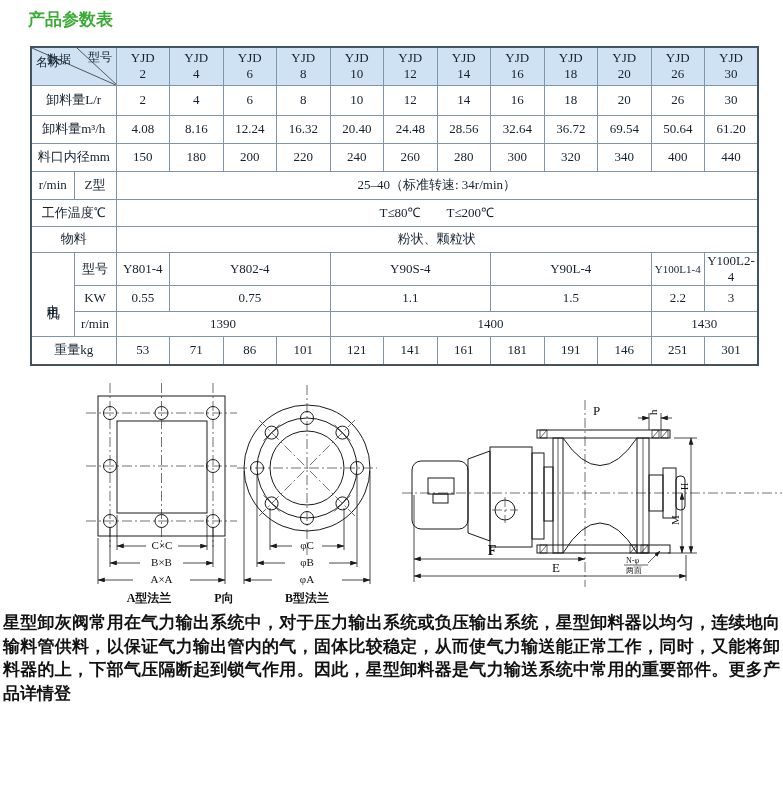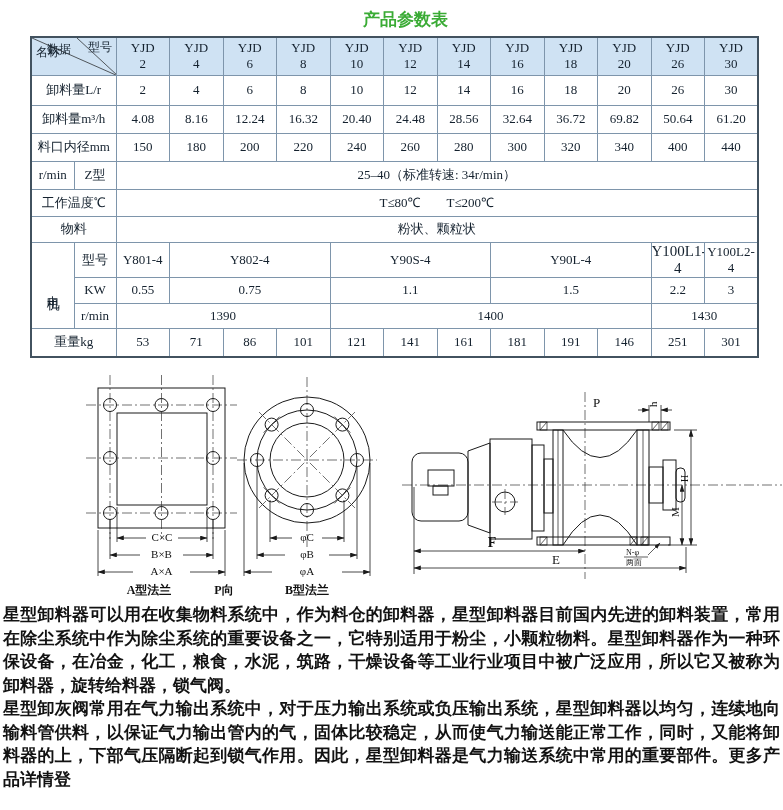--- a/index.html
+++ b/index.html
@@ -5,25 +5,24 @@
   * { box-sizing: border-box; margin: 0; padding: 0; }
   html,body { background:#fff; }
   .page {
     position: relative;
     width: 783px; height: 810px;
     overflow: hidden;
     background: #fff;
     font-family: "Liberation Serif", serif;
   }
   .title {
-    padding: 8px 0 5px 28px;
+    padding: 8px 0 15px 28px;
     font-family: "Liberation Sans", sans-serif;
     font-size: 17px; font-weight: bold;
     color: #3aab35;
-    text-align: center;
   }
   table.ptable {
     border-collapse: collapse;
     table-layout: fixed;
     width: 727px;
     margin-left: 30px;
     border: 2px solid #42525f;
   }
   table.ptable td, table.ptable th {
     border: 1px solid #7e95ab;
@@ -170,21 +169,21 @@
         <td colspan="2">卸料量m³/h</td>
         <td>4.08</td>
         <td>8.16</td>
         <td>12.24</td>
         <td>16.32</td>
         <td>20.40</td>
         <td>24.48</td>
         <td>28.56</td>
         <td>32.64</td>
         <td>36.72</td>
-        <td>69.82</td>
+        <td>69.54</td>
         <td>50.64</td>
         <td>61.20</td>
       </tr>
 
       <tr class="r3">
         <td colspan="2">料口内径mm</td>
         <td>150</td>
         <td>180</td>
         <td>200</td>
         <td>220</td>
@@ -214,21 +213,21 @@
         <td colspan="12">粉状、颗粒状</td>
       </tr>
 
       <tr class="r7">
         <td rowspan="3"><span class="vert">电机</span></td>
         <td>型号</td>
         <td colspan="1" style="font-size:13px">Y801-4</td>
         <td colspan="3">Y802-4</td>
         <td colspan="3">Y90S-4</td>
         <td colspan="3">Y90L-4</td>
-        <td colspan="1" style="font-size:15px">Y100L1-4</td>
+        <td colspan="1" style="font-size:11px">Y100L1-4</td>
         <td colspan="1" style="font-size:13px">Y100L2-4</td>
       </tr>
 
       <tr class="r8">
         <td>KW</td>
         <td colspan="1">0.55</td>
         <td colspan="3">0.75</td>
         <td colspan="3">1.1</td>
         <td colspan="3">1.5</td>
         <td colspan="1">2.2</td>
@@ -414,17 +413,16 @@
       <text x="556" y="197" text-anchor="middle" font-size="13" class="svgtxt">E</text>
 
       <text x="626" y="188" font-size="8" class="svgtxt">N-φ</text>
       <line x1="624" y1="190" x2="648" y2="190" class="thin"></line>
       <text x="626" y="198" font-size="8" class="svgtxt">两面</text>
       <line x1="648" y1="188" x2="660" y2="176" class="thin" marker-end="url(#ar)"></line>
     </g>
   </svg>
 
   <div class="paras">
-    <p>星型卸料器可以用在收集物料系统中，作为料仓的卸料器，星型卸料器目前国内先进的卸料装置，常用在除尘系统中作为除尘系统的重要设备之一，它特别适用于粉尘，小颗粒物料。星型卸料器作为一种环保设备，在冶金，化工，粮食，水泥，筑路，干燥设备等工业行业项目中被广泛应用，所以它又被称为卸料器，旋转给料器，锁气阀。</p>
     <p>星型卸灰阀常用在气力输出系统中，对于压力输出系统或负压输出系统，星型卸料器以均匀，连续地向输料管供料，以保证气力输出管内的气，固体比较稳定，从而使气力输送能正常工作，同时，又能将卸料器的上，下部气压隔断起到锁气作用。因此，星型卸料器是气力输送系统中常用的重要部件。更多产品详情登</p>
   </div>
 
 </div>
 
 </body></html>

